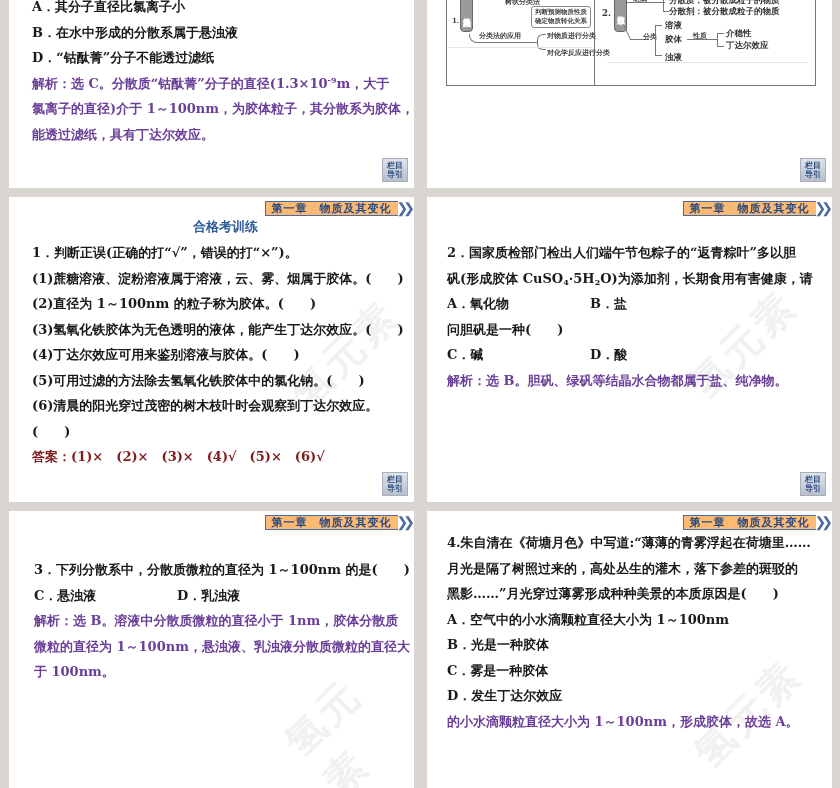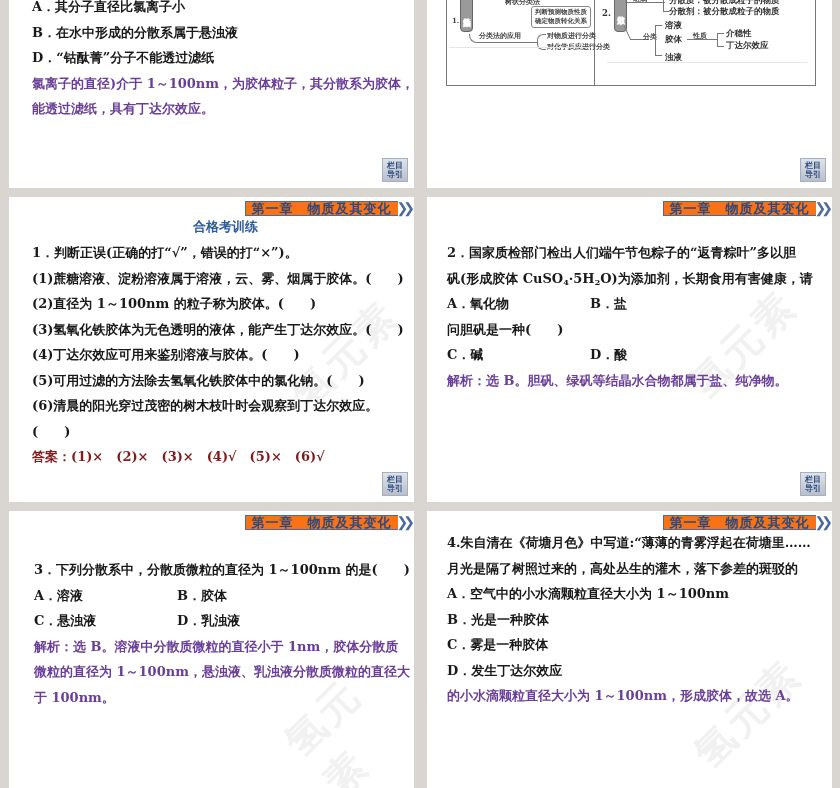--- a/index.html
+++ b/index.html
@@ -7,22 +7,22 @@
          font-family:"DejaVu Serif","Liberation Serif",serif; }
   .card { position:absolute; background:#ffffff; overflow:hidden; }
   .c1 { left:9px; top:0; width:405px; height:188px; }
   .c2 { left:427px; top:0; width:405px; height:188px; }
   .c3 { left:9px; top:197px; width:405px; height:305px; }
   .c4 { left:427px; top:197px; width:405px; height:305px; }
   .c5 { left:9px; top:511px; width:405px; height:277px; }
   .c6 { left:427px; top:511px; width:405px; height:277px; }
 
   .chapter { position:absolute; right:4px; top:4px; height:15px; display:flex; align-items:center; }
-  .chapter .box { border:1px solid #4a6aa0; border-right:none; height:13px; padding:0 6px; font-size:13px; color:#2a4a80;
-                  display:flex; align-items:center; letter-spacing:1px; background:#f97316; font-weight:bold; }
+  .chapter .box { border:1px solid #4a6aa0; border-right:none; height:13px; padding:0 6px; font-size:11px; color:#2a4a80;
+                  display:flex; align-items:center; letter-spacing:1px; background:#fdba74; font-weight:bold; }
   .chapter .arrows { font-size:14px; color:#4a6aa0; line-height:13px; margin-left:-1px; letter-spacing:-5px; }
 
   .navbtn { position:absolute; right:6px; bottom:6px; width:24px; height:22px; background:linear-gradient(#dfe3ea,#b8bfcc);
             border:1px solid #a8aebc; font-size:8px; color:#2a4a80; line-height:9px; text-align:center;
             display:flex; flex-direction:column; justify-content:center; font-weight:bold; }
 
   .q { position:absolute; left:23px; right:14px; font-size:13px; color:#1a1a1a; font-weight:bold; }
   .line { height:25.5px; line-height:25.5px; white-space:nowrap; }
   .ans { color:#6a3f98; }
   .red { color:#7f1d1d; }
@@ -48,20 +48,21 @@
   .dg-line { position:absolute; border-color:#777; border-style:solid; border-width:0; }
 </style>
 </head>
 <body>
 
 <div class="card c1">
   <div class="q" style="top:-6px;">
     <div class="line">A．其分子直径比氯离子小</div>
     <div class="line">B．在水中形成的分散系属于悬浊液</div>
     <div class="line">D．“钴酞菁”分子不能透过滤纸</div>
+    <div class="line ans"><span>解析：选 C。分散质“钴酞菁”分子的直径(1.3×10</span><sup>-9</sup><span>m，大于</span></div>
     <div class="line ans">氯离子的直径)介于 1～100nm，为胶体粒子，其分散系为胶体，</div>
     <div class="line ans">能透过滤纸，具有丁达尔效应。</div>
   </div>
   <div class="navbtn">
       <span>栏目</span>
       <span>导引</span>
     </div>
 </div>
 
 <div class="card c2">
@@ -70,21 +71,21 @@
 
     <div class="dg-text" style="left:5px;top:24px;">1.</div>
     <div class="dg-pill" style="left:13px;top:0px;height:34px;">简单分类法</div>
     <div class="dg-text" style="left:58px;top:5px;">树状分类法</div>
     <div class="dg-box" style="left:84px;top:14px;">
         <div>判断预测物质性质</div>
         <div>确定物质转化关系</div>
       </div>
     <div class="dg-text" style="left:32px;top:39px;">分类法的应用</div>
     <div class="dg-text" style="left:100px;top:39px;">对物质进行分类</div>
-    <div class="dg-text" style="left:100px;top:50px;text-align:right;">对化学反应进行分类</div>
+    <div class="dg-text" style="left:100px;top:56px;text-align:right;">对化学反应进行分类</div>
     <div class="dg-line" style="left:22px;top:42px;width:68px;height:8px;border-bottom-width:1px;border-left-width:1px;border-bottom-left-radius:8px;"></div>
     <div class="dg-line" style="left:90px;top:42px;width:8px;height:14px;border-left-width:1px;border-top-width:1px;border-bottom-width:1px;border-radius:6px 0 0 6px;"></div>
     <div class="dg-line" style="left:2px;top:55px;width:142px;border-top-width:1px;border-color:#e6e6e6;"></div>
 
     <div class="dg-text-lg" style="left:155px;top:16px;">2.</div>
     <div class="dg-pill" style="left:167px;top:-4px;height:38px;">分散系</div>
     <div class="dg-text" style="left:186px;top:2px;">组成</div>
     <div class="dg-text-lg" style="left:222px;top:3px;">分散质：被分散成粒子的物质</div>
     <div class="dg-text-lg" style="left:222px;top:14px;">分散剂：被分散成粒子的物质</div>
     <div class="dg-line" style="left:178px;top:10px;width:40px;border-top-width:1px;"></div>
@@ -160,41 +161,38 @@
 
 <div class="card c5">
   <div class="chapter">
       <span class="box">第一章　物质及其变化</span>
       <span class="arrows">❯❯</span>
     </div>
   <div class="watermark" style="left:285px;top:160px;">氢元素</div>
   <div class="q" style="left:25px;top:46px;">
     <div class="line">3．下列分散系中，分散质微粒的直径为 1～100nm 的是(　　)</div>
     <div class="line opts">
-        <span class="o1">A．溶液</span>
-        <span>B．胶体</span>
-      </div>
-    <div class="line opts">
         <span class="o1">C．悬浊液</span>
         <span>D．乳浊液</span>
       </div>
     <div class="line ans">解析：选 B。溶液中分散质微粒的直径小于 1nm，胶体分散质</div>
     <div class="line ans">微粒的直径为 1～100nm，悬浊液、乳浊液分散质微粒的直径大</div>
     <div class="line ans">于 100nm。</div>
   </div>
 </div>
 
 <div class="card c6">
   <div class="chapter">
       <span class="box">第一章　物质及其变化</span>
       <span class="arrows">❯❯</span>
     </div>
   <div class="watermark" style="left:255px;top:175px;">氢元素</div>
   <div class="q" style="left:20px;top:19px;">
     <div class="line">4.朱自清在《荷塘月色》中写道:“薄薄的青雾浮起在荷塘里……</div>
     <div class="line">月光是隔了树照过来的，高处丛生的灌木，落下参差的斑驳的</div>
+    <div class="line">黑影……”月光穿过薄雾形成种种美景的本质原因是(　　)</div>
     <div class="line">A．空气中的小水滴颗粒直径大小为 1～100nm</div>
     <div class="line">B．光是一种胶体</div>
     <div class="line">C．雾是一种胶体</div>
     <div class="line">D．发生丁达尔效应</div>
     <div class="line ans">的小水滴颗粒直径大小为 1～100nm，形成胶体，故选 A。</div>
   </div>
 </div>
 
 </body></html>

